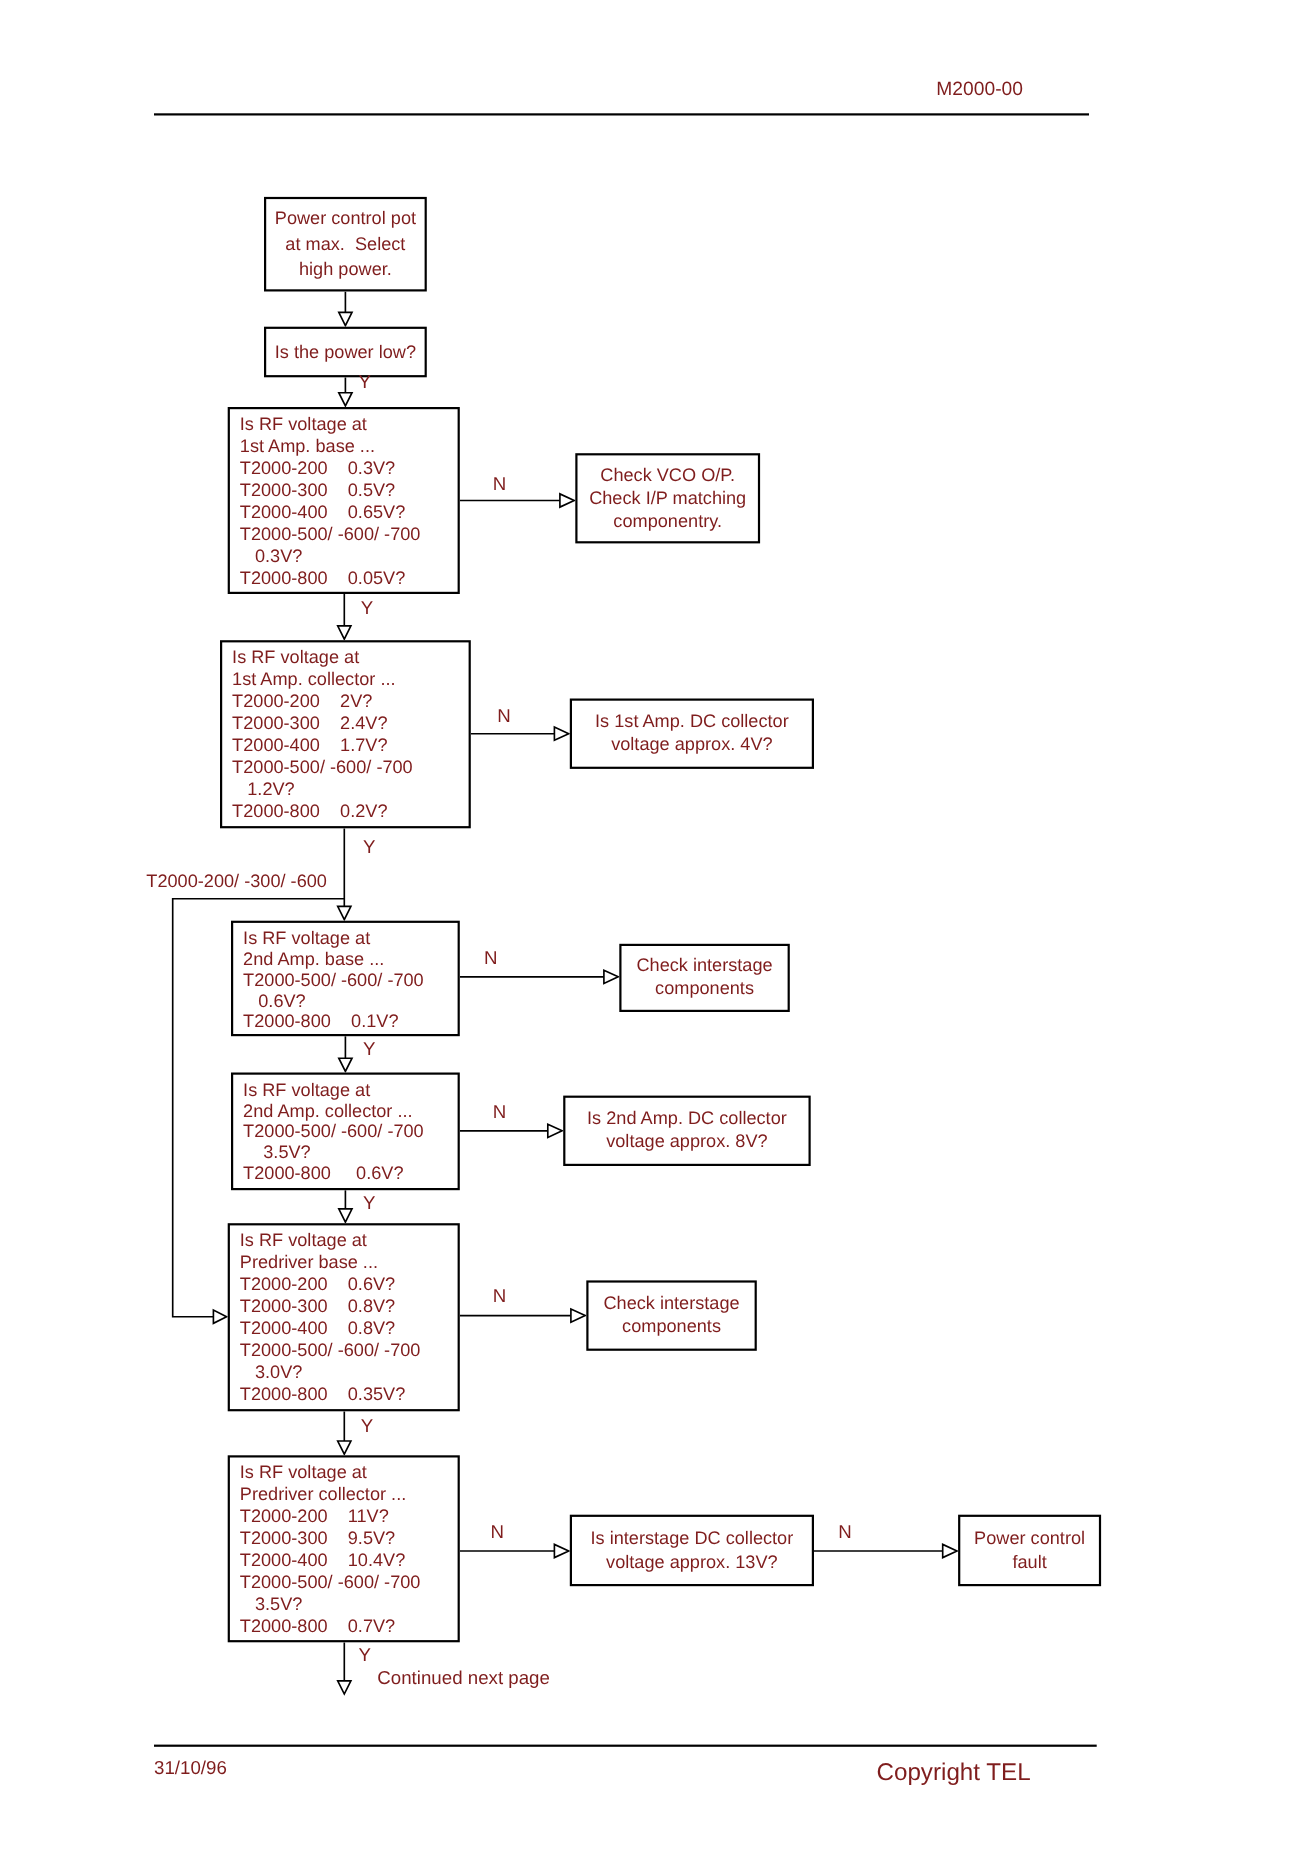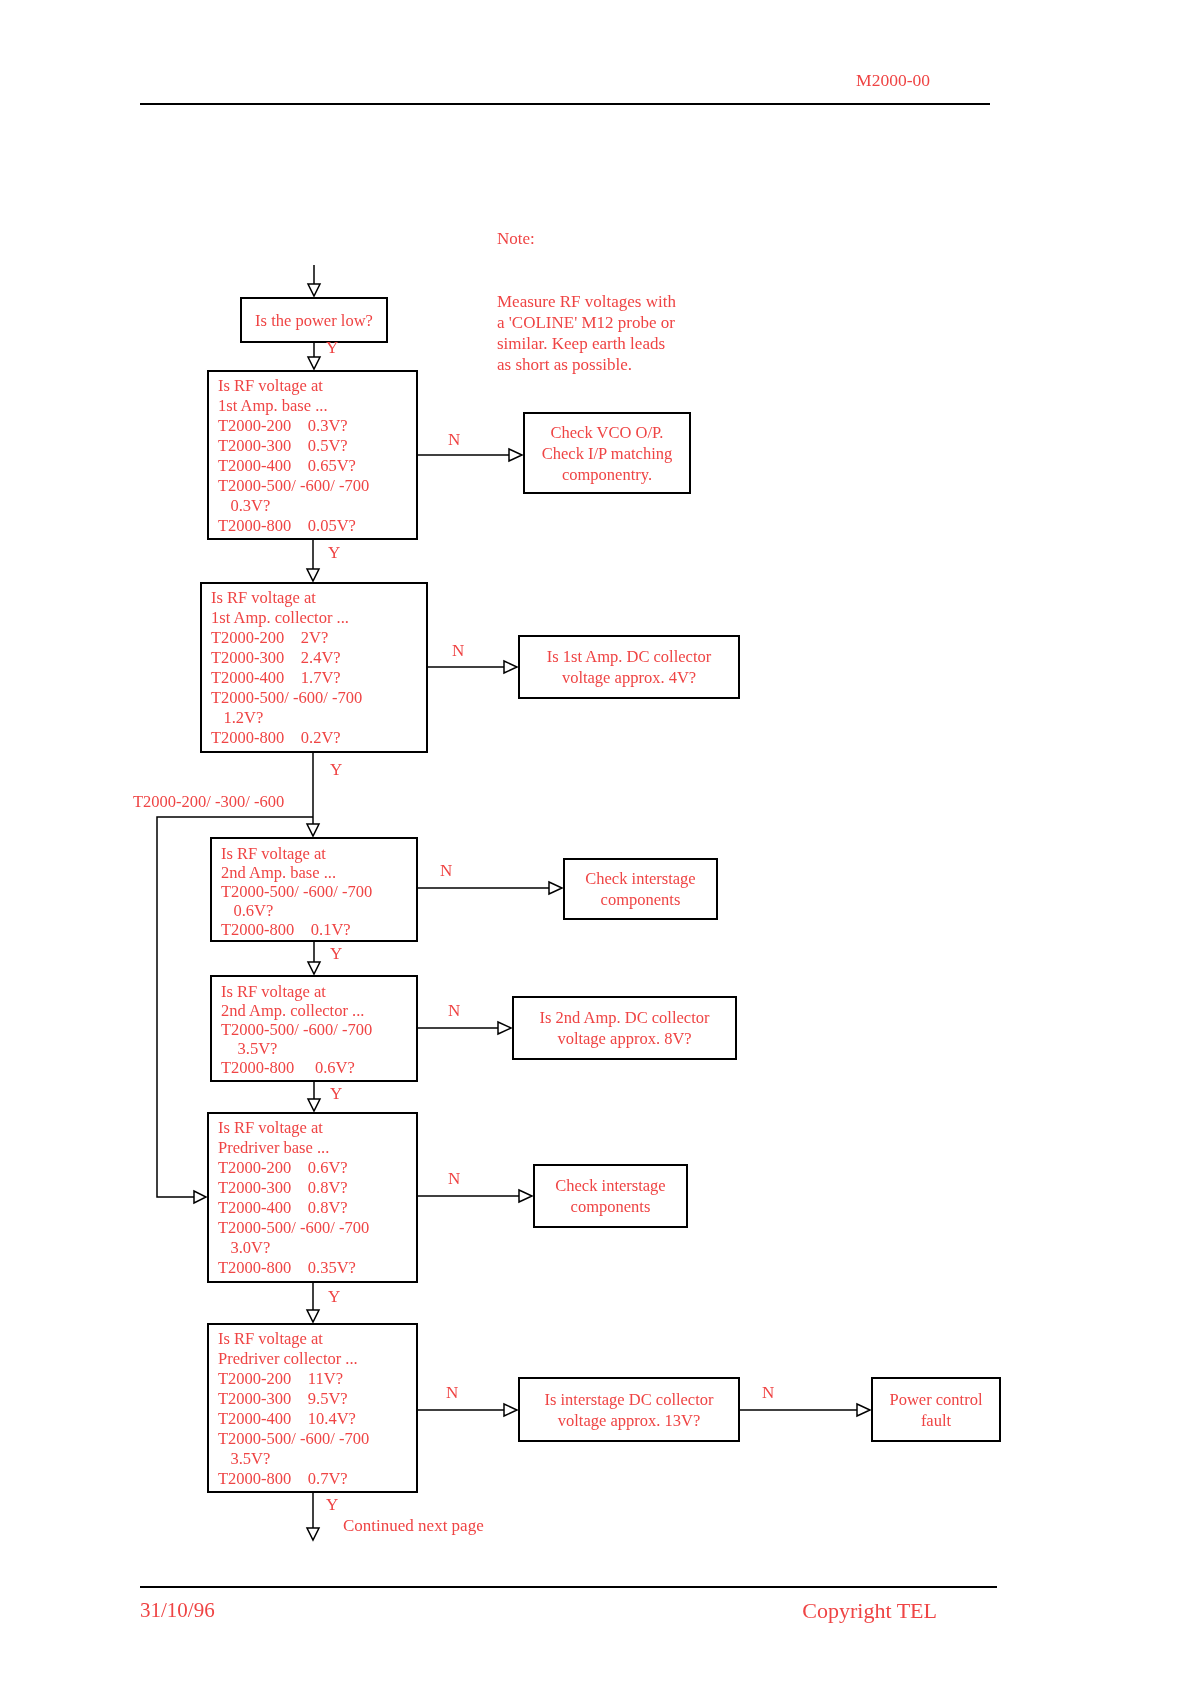--- a/index.html
+++ b/index.html
@@ -1,18 +1,18 @@
 <!DOCTYPE html>
 <html><head>
 <meta charset="utf-8">
 <style>
   html,body { margin:0; padding:0; background:#ffffff; }
   #page {
     position:relative; width:1128px; height:1684px; background:#ffffff;
-    font-family:Liberation Serif, serif; color:#ef4444;
+    font-family:Liberation Sans, sans-serif; color:#7f1d1d;
     overflow:hidden;
   }
   .rule { position:absolute; border-top:2px solid #000; height:0; }
   .hdr-txt { position:absolute; font-size:17.5px; }
   .box {
     position:absolute; border:2px solid #000; background:#fff;
     box-sizing:border-box; white-space:pre-wrap; font-size:16.5px;
   }
   .main8 { padding:4px 9px; line-height:20px; }
   .main5 { padding:5px 9px; line-height:19px; }
@@ -92,28 +92,24 @@
     <g>
       <line x1="418" y1="1410" x2="504" y2="1410"></line>
       <polygon points="504,1404 504,1416 517,1410"></polygon>
     </g>
     <g>
       <line x1="740" y1="1410" x2="857" y2="1410"></line>
       <polygon points="857,1404 857,1416 870,1410"></polygon>
     </g>
   </svg>
 
-  <div class="note" style="left:497px; top:186px;">
-    <div>Note:</div>
-    <div>Measure RF voltages with
-a 'COLINE' M12 probe or
-similar. Keep earth leads
-as short as possible.</div>
-  </div>
-
+
+  <div class="box centered lh23" style="left:240px; top:179px; width:148px; height:86px;">Power control pot
+at max.  Select
+high power.</div>
 
   <div class="box centered" style="left:240px; top:297px; width:148px; height:46px;">Is the power low?</div>
 
   <div class="box main8" style="left:207px; top:370px; width:211px; height:170px;">Is RF voltage at
 1st Amp. base ...
 T2000-200    0.3V?
 T2000-300    0.5V?
 T2000-400    0.65V?
 T2000-500/ -600/ -700
    0.3V?
@@ -193,16 +189,16 @@
   <span class="lbl" style="left:440px; top:861px;">N</span>
   <span class="lbl" style="left:448px; top:1001px;">N</span>
   <span class="lbl" style="left:448px; top:1169px;">N</span>
   <span class="lbl" style="left:446px; top:1383px;">N</span>
   <span class="lbl" style="left:762px; top:1383px;">N</span>
 
   <span class="lbl" style="left:133px; top:792px; font-size:16.5px;">T2000-200/ -300/ -600</span>
   <span class="lbl" style="left:343px; top:1516px;">Continued next page</span>
 
   <div class="rule" style="left:140px; top:1586px; width:857px;"></div>
-  <div class="hdr-txt" style="left:140px; top:1598px; font-size:21px;">31/10/96</div>
+  <div class="hdr-txt" style="left:140px; top:1598px; font-size:17px;">31/10/96</div>
   <div class="hdr-txt" style="right:191px; top:1598px; font-size:22px;">Copyright TEL</div>
 
 </div>
 
 </body></html>

